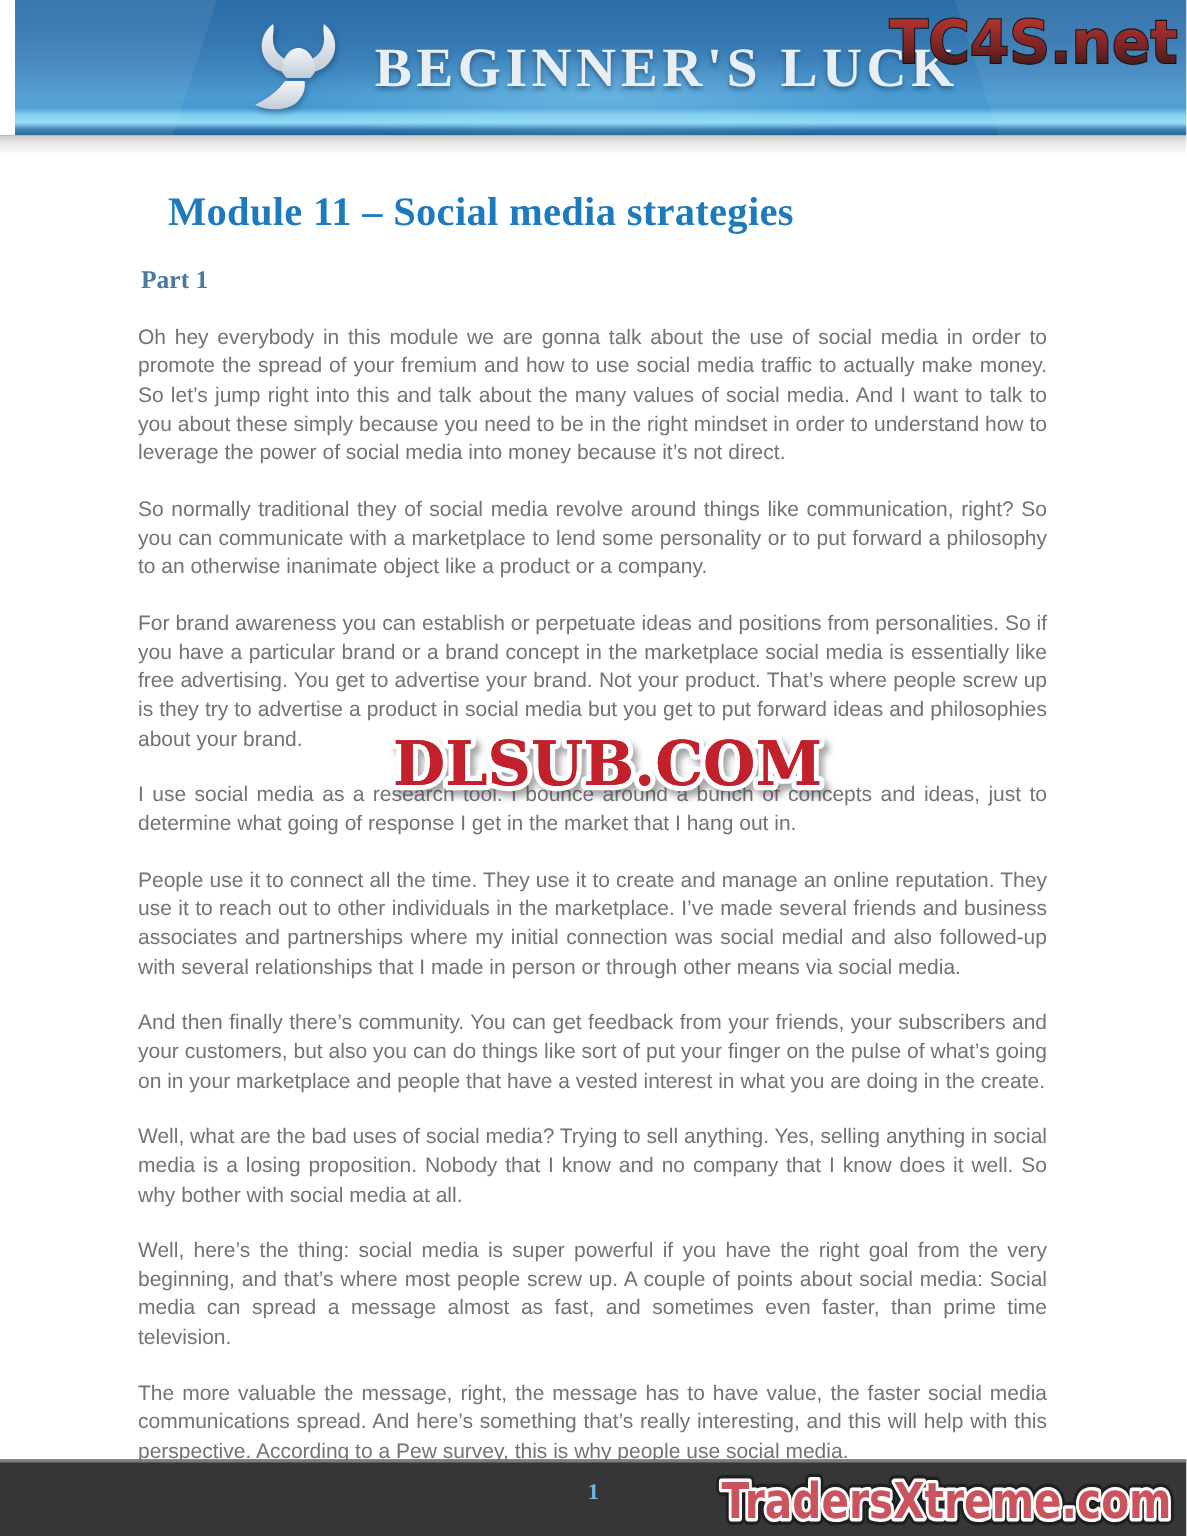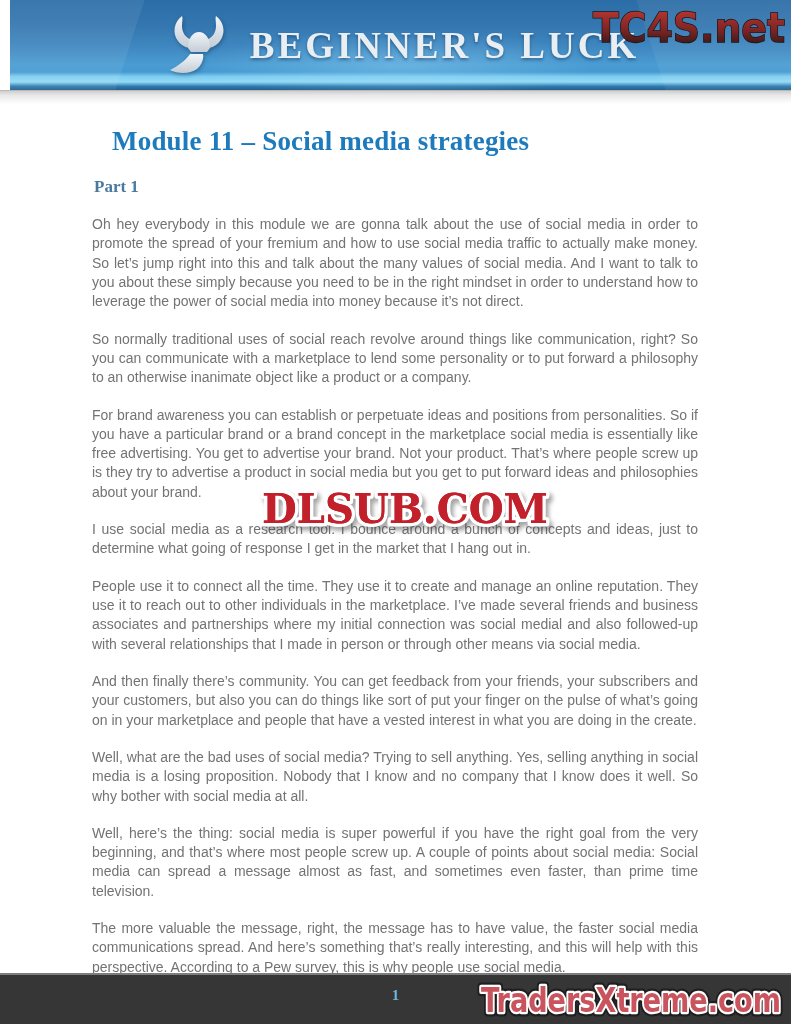--- a/index.html
+++ b/index.html
@@ -89,21 +89,21 @@
       <text x="100" y="40" text-anchor="middle" textLength="192" lengthAdjust="spacingAndGlyphs" font-family="DejaVu Sans, sans-serif" font-weight="bold" font-size="40" fill="url(#tc4sgrad)" stroke="#141414" stroke-width="1.4" paint-order="stroke">TC4S.net</text>
     </svg>
   </div>
   <div class="under-banner"></div>
 
   <div class="content">
     <h1 class="doc-title">Module 11 – Social media strategies</h1>
     <h2 class="doc-subtitle">Part 1</h2>
     <div class="body-text">
       <p>Oh hey everybody in this module we are gonna talk about the use of social media in order to promote the spread of your fremium and how to use social media traffic to actually make money. So let’s jump right into this and talk about the many values of social media. And I want to talk to you about these simply because you need to be in the right mindset in order to understand how to leverage the power of social media into money because it’s not direct.</p>
-      <p>So normally traditional uses of social reach revolve around things like communication, right? So you can communicate with a marketplace to lend some personality or to put forward a philosophy to an otherwise inanimate object like a product or a company.</p>
+      <p>So normally traditional they of social media revolve around things like communication, right? So you can communicate with a marketplace to lend some personality or to put forward a philosophy to an otherwise inanimate object like a product or a company.</p>
       <p>For brand awareness you can establish or perpetuate ideas and positions from personalities. So if you have a particular brand or a brand concept in the marketplace social media is essentially like free advertising. You get to advertise your brand. Not your product. That’s where people screw up is they try to advertise a product in social media but you get to put forward ideas and philosophies about your brand.</p>
       <p>I use social media as a research tool. I bounce around a bunch of concepts and ideas, just to determine what going of response I get in the market that I hang out in.</p>
       <p>People use it to connect all the time. They use it to create and manage an online reputation. They use it to reach out to other individuals in the marketplace. I’ve made several friends and business associates and partnerships where my initial connection was social medial and also followed-up with several relationships that I made in person or through other means via social media.</p>
       <p>And then finally there’s community. You can get feedback from your friends, your subscribers and your customers, but also you can do things like sort of put your finger on the pulse of what’s going on in your marketplace and people that have a vested interest in what you are doing in the create.</p>
       <p>Well, what are the bad uses of social media? Trying to sell anything. Yes, selling anything in social media is a losing proposition. Nobody that I know and no company that I know does it well. So why bother with social media at all.</p>
       <p>Well, here’s the thing: social media is super powerful if you have the right goal from the very beginning, and that’s where most people screw up. A couple of points about social media: Social media can spread a message almost as fast, and sometimes even faster, than prime time television.</p>
       <p>The more valuable the message, right, the message has to have value, the faster social media communications spread. And here’s something that’s really interesting, and this will help with this perspective. According to a Pew survey, this is why people use social media.</p>
     </div>
   </div>
 

